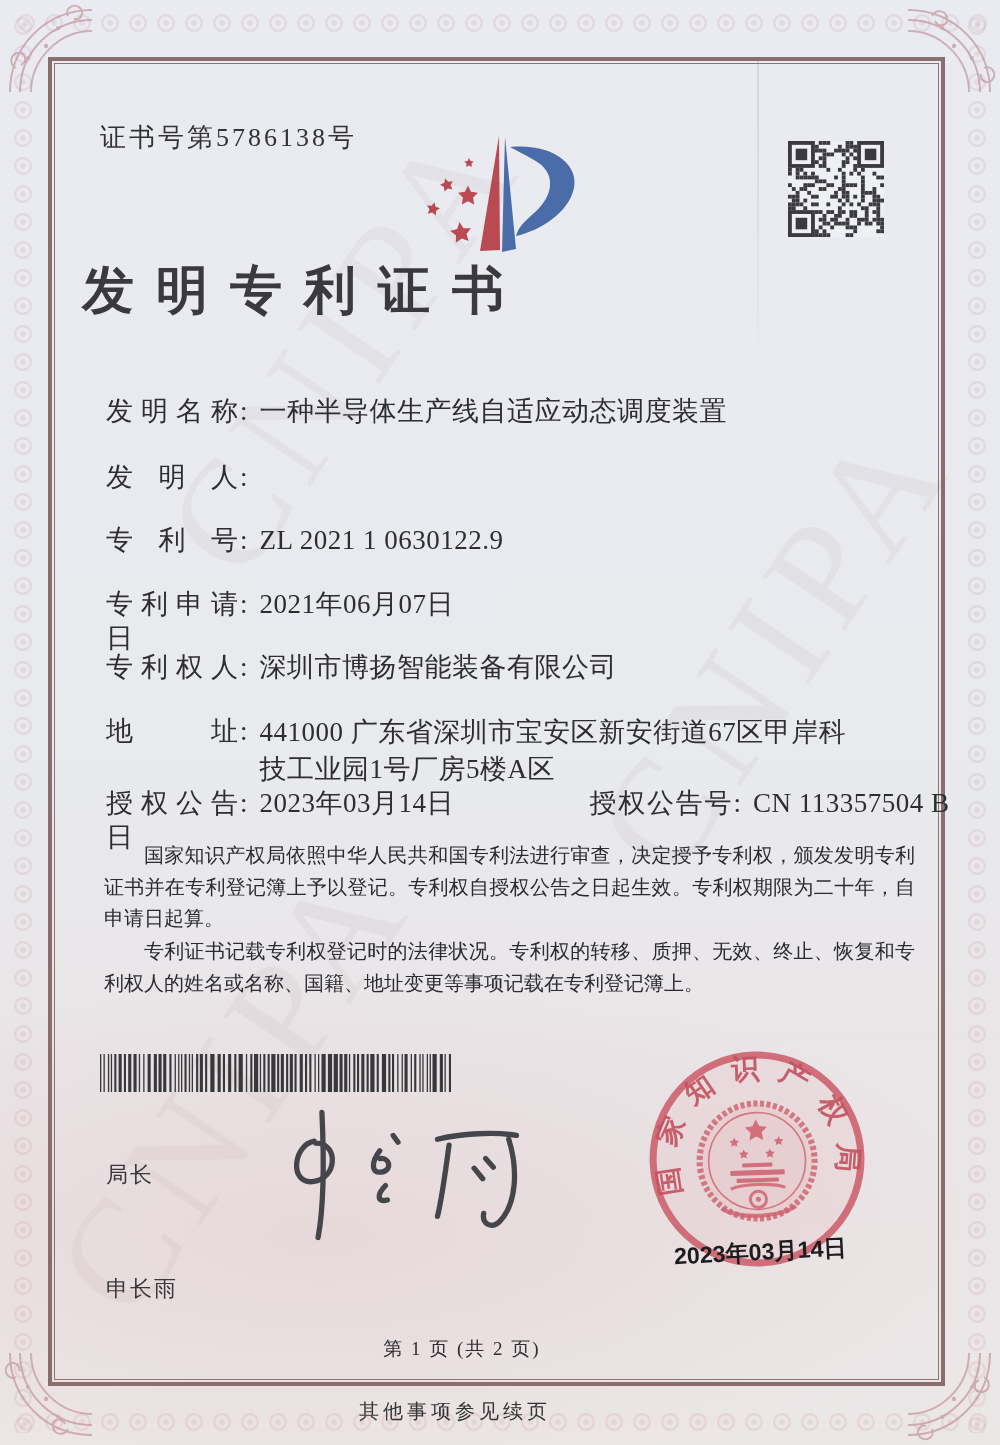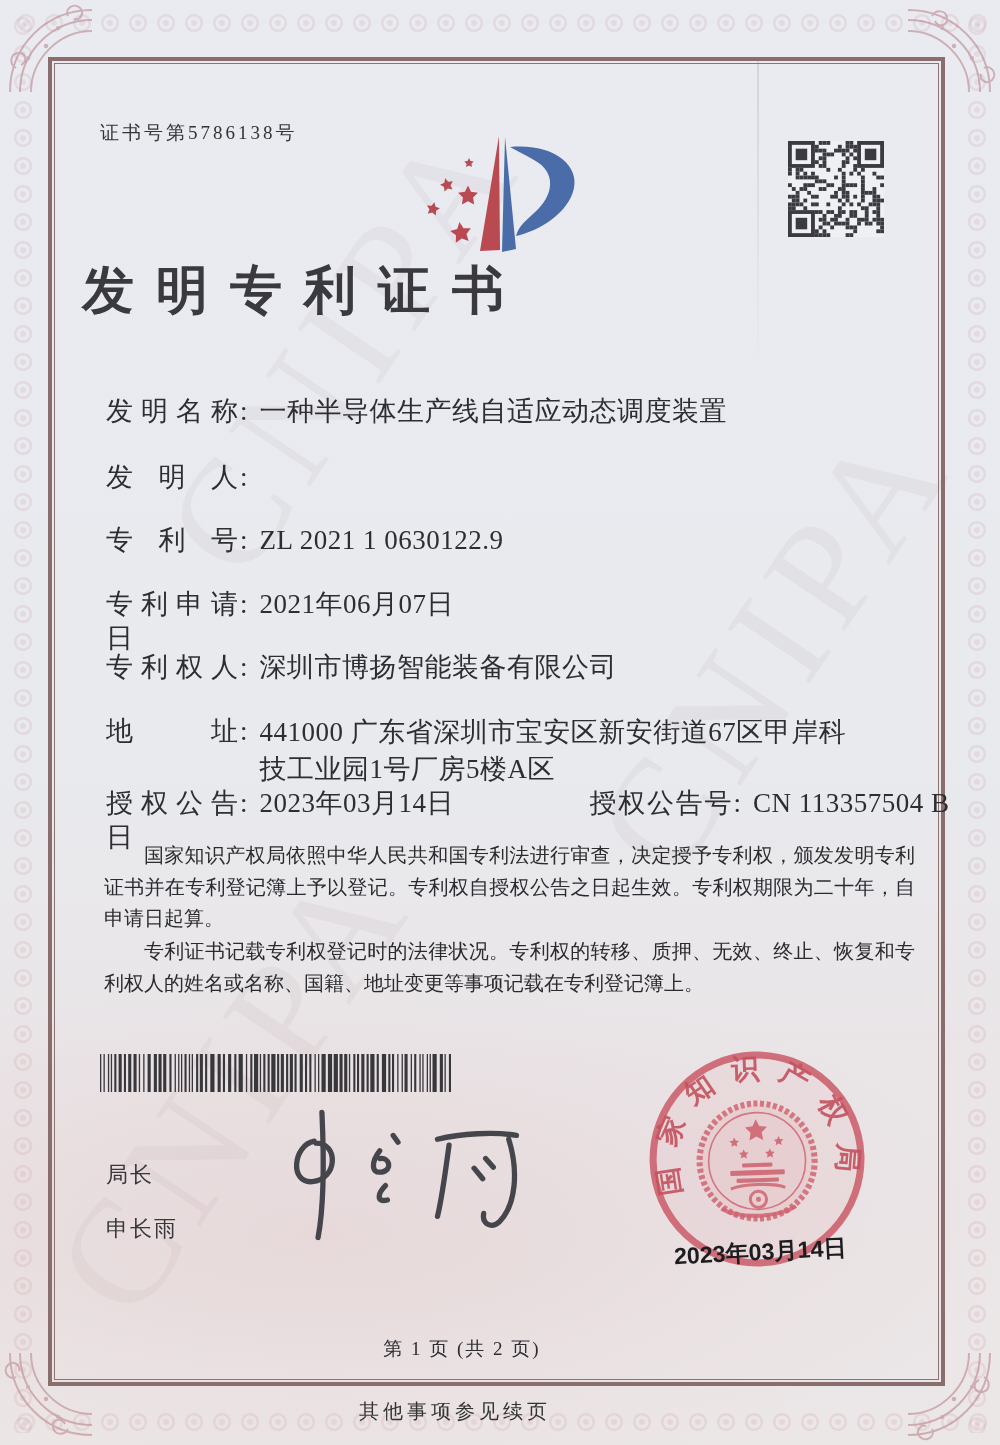--- a/index.html
+++ b/index.html
@@ -32,21 +32,21 @@
       transform:rotate(-56deg);white-space:nowrap;font-family:"Liberation Serif",serif;}
   .crease{position:absolute;left:757px;top:60px;width:2px;height:310px;
       background:linear-gradient(to bottom, rgba(120,120,135,.20), rgba(120,120,135,0));}
   .tint{position:absolute;left:0;top:980px;width:100%;height:465px;
       background:radial-gradient(ellipse at 32% 55%, rgba(216,170,170,.22), transparent 72%);}
   
   .frame{position:absolute;left:48px;top:57px;right:55px;bottom:59px;
       border:4px solid #8a6e6e;}
   .frame::after{content:"";position:absolute;inset:2px;border:1px solid #8f7373;}
   
-  .certno{position:absolute;left:100px;top:120px;font-size:19px;letter-spacing:3px;color:#333;}
+  .certno{position:absolute;left:100px;top:120px;font-size:26px;letter-spacing:3px;color:#333;}
   .logo{position:absolute;left:415px;top:125px;width:200px;height:140px;}
   .qr{position:absolute;left:788px;top:141px;width:96px;height:96px;background:#eef0f4;}
   .title{position:absolute;left:60px;right:60px;top:256px;text-align:left;
       font-size:52px;font-weight:700;letter-spacing:22px;color:#3a3a3e;text-indent:22px;}
   
   .row{position:absolute;left:106px;display:flex;align-items:flex-start;font-size:27px;line-height:34px;}
   .lab{display:inline-block;width:132px;text-align:justify;text-align-last:justify;color:#2e2e32;}
   .lab2{display:inline-block;width:142px;text-align:justify;text-align-last:justify;}
   .colon{margin:0 12px 0 2px;}
   .val{letter-spacing:.5px;}
@@ -483,21 +483,21 @@
         <rect x="326.7" y="0" width="1.3" height="38" fill="#37373c"></rect>
         <rect x="329.6" y="0" width="1.3" height="38" fill="#37373c"></rect>
         <rect x="332.5" y="0" width="4.2" height="38" fill="#37373c"></rect>
         <rect x="339.8" y="0" width="3.1" height="38" fill="#37373c"></rect>
         <rect x="344.5" y="0" width="1.3" height="38" fill="#37373c"></rect>
         <rect x="348.9" y="0" width="2.1" height="38" fill="#37373c"></rect>
       </svg>
   </div>
 
   <div class="signer" style="top:1140px">局长</div>
-  <div class="signer" style="top:1194px">申长雨</div>
+  <div class="signer" style="top:1254px">申长雨</div>
 
   <div class="autograph">
     <svg viewBox="0 0 270 150" width="260" height="150" fill="none" stroke="#45454c" stroke-width="5.5" stroke-linecap="round">
       <path d="M48,42 C26,46 22,86 46,84 C72,82 74,44 50,44"></path>
       <path d="M56,12 C58,55 58,110 52,142"></path>
       <path d="M116,52 C108,62 106,76 118,74 C130,72 126,58 116,60"></path>
       <path d="M122,88 C114,96 112,106 124,103"></path>
       <path d="M130,36 l5,7"></path>
       <path d="M176,40 C200,34 236,32 258,36"></path>
       <path d="M188,46 C184,76 180,104 176,120"></path>

